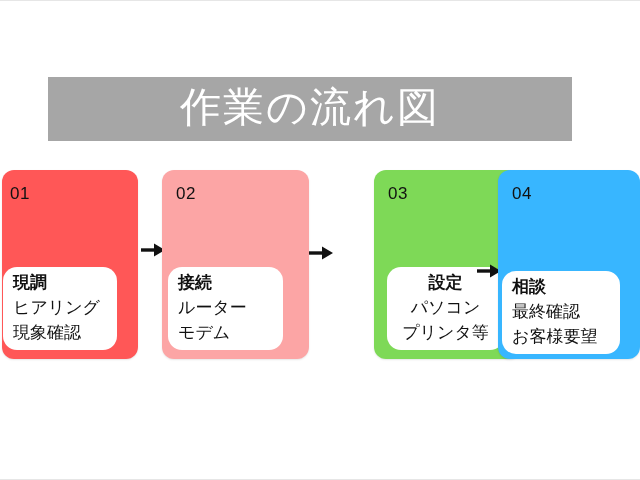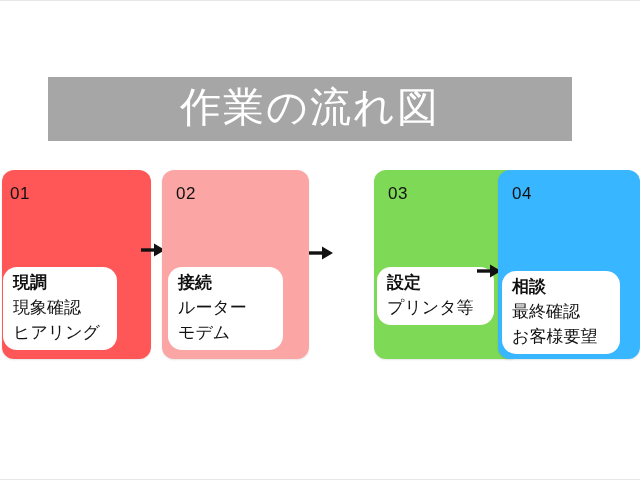--- a/index.html
+++ b/index.html
@@ -21,40 +21,40 @@
   .title-banner .page-title{
     color:var(--header-fg,#ffffff);
     font-size:41px;font-weight:500;letter-spacing:2px;line-height:1;
     padding-bottom:4px;
   }
 
   .step{
     position:absolute;top:170px;height:189px;border-radius:12px;
     box-shadow:0 1px 2px rgba(0,0,0,0.10);
   }
-  .step-1{left:2px;width:149px;}
+  .step-1{left:2px;width:136px;}
   .step-2{left:162px;width:147px;}
   .step-3{left:330px;width:147px;margin-left:44px;}
   .step-4{left:498px;width:142px;}
 
   .step-number{
     position:absolute;left:14px;top:14px;
     font-size:17px;color:#111;letter-spacing:0.5px;
   }
   .step-1 .step-number{left:8px;}
 
   .step-card{
     position:absolute;left:4px;top:97px;
     background:#ffffff;border-radius:14px;
     padding:3px 10px 5px 10px;
     font-size:17px;line-height:25px;white-space:nowrap;
   }
   .step-1 .step-card{left:1px;width:94px;}
   .step-2 .step-card{left:6px;width:95px;}
-  .step-3 .step-card{left:3px;width:97px;}
+  .step-3 .step-card{left:13px;width:97px;text-align:center;}
   .step-4 .step-card{top:101px;width:98px;}
   .step-card .step-card-title{font-weight:bold;}
 
   .arrow{position:absolute;width:26px;height:18px;}
   .arrow-1{left:140px;top:241px;}
   .arrow-2{left:308px;top:244px;}
   .arrow-3{left:476px;top:262px;}
   .arrow svg{display:block;}
   .arrow line{stroke:var(--arrow,#111);}
   .arrow polygon{fill:var(--arrow,#111);}
@@ -65,22 +65,22 @@
 <div class="edge-line top"></div>
 
 <div class="title-banner">
   <div class="page-title">作業の流れ図</div>
 </div>
 
 <div class="step step-1" style="background: rgb(255, 87, 87);">
   <div class="step-number">01</div>
   <div class="step-card">
     <div class="step-card-title">現調</div>
+    <div class="step-card-line">ヒアリング</div>
     <div class="step-card-line">現象確認</div>
-    <div class="step-card-line">ヒアリング</div>
   </div>
 </div>
 
 <div class="arrow arrow-1">
   <svg width="26" height="18" viewBox="0 0 26 18">
     <line x1="1" y1="9" x2="16" y2="9" stroke-width="3.4"></line>
     <polygon points="14,2.5 25,9 14,15.5"></polygon>
   </svg>
 </div>
 
@@ -97,20 +97,21 @@
   <svg width="26" height="18" viewBox="0 0 26 18">
     <line x1="1" y1="9" x2="16" y2="9" stroke-width="3.4"></line>
     <polygon points="14,2.5 25,9 14,15.5"></polygon>
   </svg>
 </div>
 
 <div class="step step-3" style="background: rgb(126, 217, 87);">
   <div class="step-number">03</div>
   <div class="step-card">
     <div class="step-card-title">設定</div>
+    <div class="step-card-line">パソコン</div>
     <div class="step-card-line">プリンタ等</div>
   </div>
 </div>
 
 <div class="arrow arrow-3">
   <svg width="26" height="18" viewBox="0 0 26 18">
     <line x1="1" y1="9" x2="16" y2="9" stroke-width="3.4"></line>
     <polygon points="14,2.5 25,9 14,15.5"></polygon>
   </svg>
 </div>

